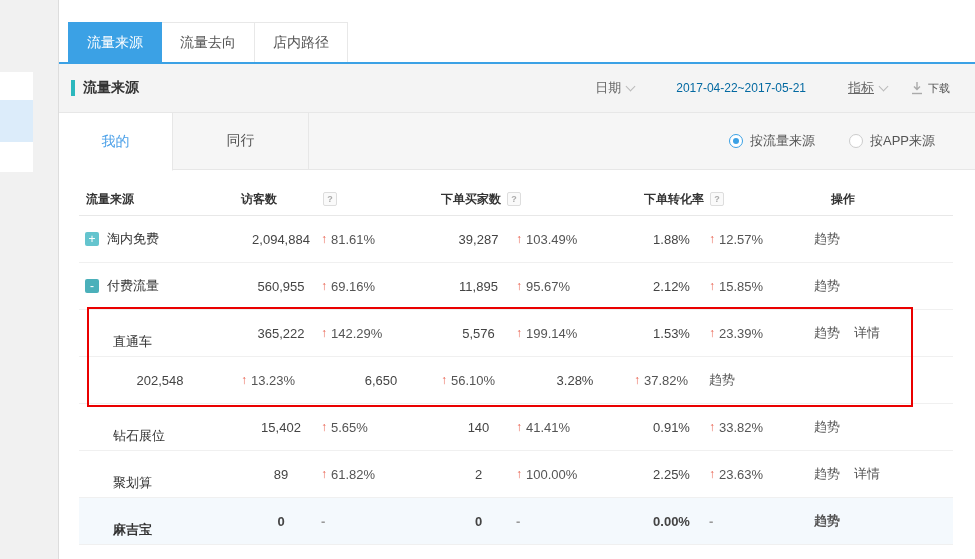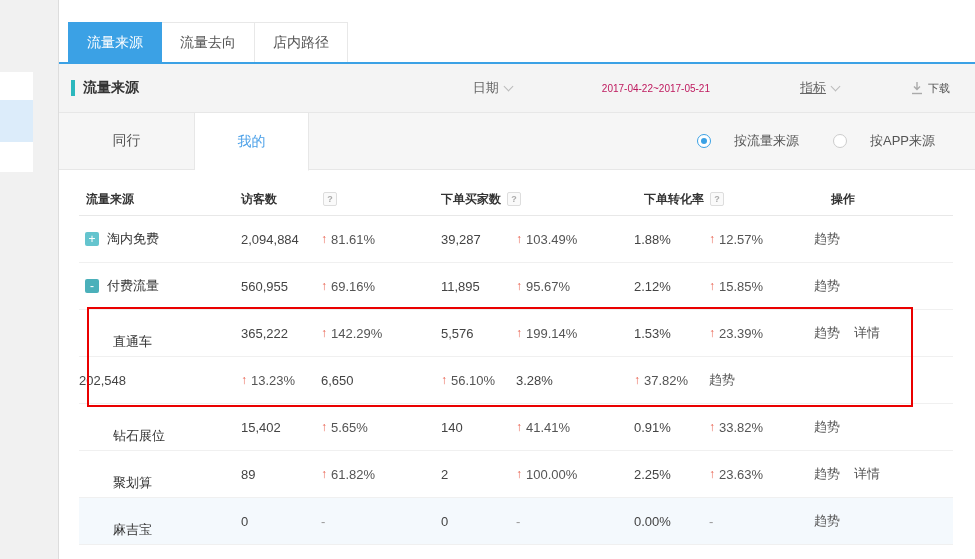--- a/index.html
+++ b/index.html
@@ -1,18 +1,18 @@
 <!DOCTYPE html>
 <html><head>
 <meta charset="utf-8">
 <style>
   * { margin:0; padding:0; box-sizing:border-box; }
   html,body { width:975px; height:559px; overflow:hidden;
     font-family:"Liberation Sans","DejaVu Sans",sans-serif; background:#fff; }
-  .stage { position:relative; width:975px; height:559px; background:#fff; }
+  .stage { position:relative; width:975px; height:559px; background:#fff;text-align:center; }
 
   
   .gutter { position:absolute; left:0; top:0; width:58px; height:559px; background:#f1f1f1; }
   .mini-col { position:absolute; left:0; top:72px; width:33px; height:100px; background:#fff; }
   .mini-sel { position:absolute; left:0; top:100px; width:33px; height:42px; background:#dcecfa; }
   .panel-edge { position:absolute; left:58px; top:0; width:1px; height:559px; background:#ddd; }
 
   
   .panel { position:absolute; left:59px; top:0; width:916px; height:559px; background:#fff; }
 
@@ -30,58 +30,58 @@
   .dev-btn { width:50px; height:25px; display:flex; align-items:center; justify-content:center;
     font-size:13px; color:#555; cursor:pointer; background:#fff; }
   .dev-btn.active { background:#9e9e9e; color:#fff; width:56px; }
 
   
   .band { position:absolute; left:0; top:64px; width:916px; height:48px; background:#f4f4f4;
     display:flex; align-items:center; }
   .band-title { display:flex; align-items:center; margin-left:12px; }
   .accent-bar { width:4px; height:16px; background:#2bb7bd; margin-right:8px; }
   .band-title span { font-size:14px; font-weight:bold; color:#333; }
-  .band-right { margin-left:auto; display:flex; align-items:center; padding-right:25px;gap:48px; }
+  .band-right { margin-left:auto; display:flex; align-items:center; padding-right:25px; }
   .drop { display:flex; align-items:center; font-size:13px; color:#666; cursor:pointer; }
   .chev { width:7px; height:7px; border-right:1.5px solid #bbb; border-bottom:1.5px solid #bbb;
     transform:rotate(45deg); margin-left:6px; margin-top:-4px; }
-  .date-range { font-size:10px; color:#be185d; margin:0 42px; cursor:pointer; }
+  .date-range { font-size:12px; color:#0369a1; margin:0 42px; cursor:pointer; }
   .metrics { margin-right:24px;text-decoration:underline; }
   .download { display:flex; align-items:center; font-size:11px; color:#555; cursor:pointer; }
   .download svg { margin-right:5px; display:block; }
 
   
   .sub-tabs { position:absolute; left:0; top:112px; width:916px; height:58px;
     background:#f6f6f6; border-top:1px solid #e7e7e7; border-bottom:1px solid #e7e7e7; display:flex; }
   .stab { width:114px; height:100%; display:flex; align-items:center; justify-content:center;
     font-size:14px; color:#555; border-right:1px solid #e7e7e7; cursor:pointer; }
   .stab.active { background:#fff; color:#4ba0e8; border-bottom:1px solid #fff; margin-bottom:-1px; height:58px; }
   .stab.t2 { width:136px; }
   .radio-group { margin-left:auto; display:flex; align-items:center; padding-right:40px; }
   .radio-item { display:flex; align-items:center; margin-left:34px; cursor:pointer; }
   .radio-circle { width:14px; height:14px; border-radius:50%; border:1px solid #ccc; background:#fff;
     display:flex; align-items:center; justify-content:center; }
   .radio-item.selected .radio-circle { border-color:#3ba1e5; }
   .radio-item.selected .radio-circle::after { content:""; width:6px; height:6px; border-radius:50%; background:#3ba1e5; }
-  .radio-label { font-size:13px; color:#555; margin-left:23px; }
+  .radio-label { font-size:13px; color:#555; margin-left:7px; }
 
   
   .table { position:absolute; left:20px; top:183px; width:874px; }
   .grid { display:grid; grid-template-columns:162px 80px 120px 75px 118px 75px 105px auto; align-items:center; }
   .thead { height:33px; border-bottom:1px solid #e8e8e8; }
   .th { font-size:12px; font-weight:bold; color:#333; display:flex; align-items:center; }
   .th.c1 { padding-left:7px; }
   .th.c2 { grid-column:2 / span 2;gap:40px; }
   .th.c3 { grid-column:4 / span 2; }
   .th.c4 { grid-column:6 / span 2; padding-left:10px; }
   .th.c5 { grid-column:8; padding-left:17px; }
   .qmark { width:14px; height:14px; margin-left:6px; border:1px solid #ddd; border-radius:2px; background:#fafafa;
     color:#aaa; font-size:9px; display:flex; align-items:center; justify-content:center; cursor:pointer; }
   .trow { height:47px; border-bottom:1px solid #f0f0f0; }
-  .trow.tint { background:#f4f9fd; }
+  .trow.tint { background:#f4f9fd;font-weight:bold; }
   .cell { font-size:13px; color:#444; }
   .cell.name { display:flex; align-items:center; color:#333; }
   .expander { width:14px; height:14px; border-radius:2px; margin-left:6px; margin-right:8px;
     color:#fff; font-size:12px; line-height:12px; display:flex; align-items:center; justify-content:center; cursor:pointer; }
   .expander.plus { background:#64c4ce; }
   .expander.minus { background:#4bb0ba; }
   .name-label.sub { padding-left:34px;margin-top:18px; }
   .chg { display:flex; align-items:center; color:#555; }
   .up-arrow { color:#e8614f; font-size:12px; margin-right:4px; font-weight:bold; }
   .dash { color:#999; }
@@ -131,22 +131,22 @@
           <svg width="12" height="13" viewBox="0 0 12 13">
             <path d="M6 0 v7 M3 4.5 L6 7.5 L9 4.5" stroke="#aaa" stroke-width="1.4" fill="none"></path>
             <path d="M1 11.5 h10" stroke="#aaa" stroke-width="1.4"></path>
           </svg>
           <span>下载</span>
         </div>
       </div>
     </div>
 
     <div class="sub-tabs">
+      <div class="stab active">我的</div>
       <div class="stab t2">同行</div>
-      <div class="stab active">我的</div>
       <div class="radio-group">
         <div class="radio-item selected">
           <span class="radio-circle"></span>
           <span class="radio-label">按流量来源</span>
         </div>
         <div class="radio-item">
           <span class="radio-circle"></span>
           <span class="radio-label">按APP来源</span>
         </div>
       </div>

